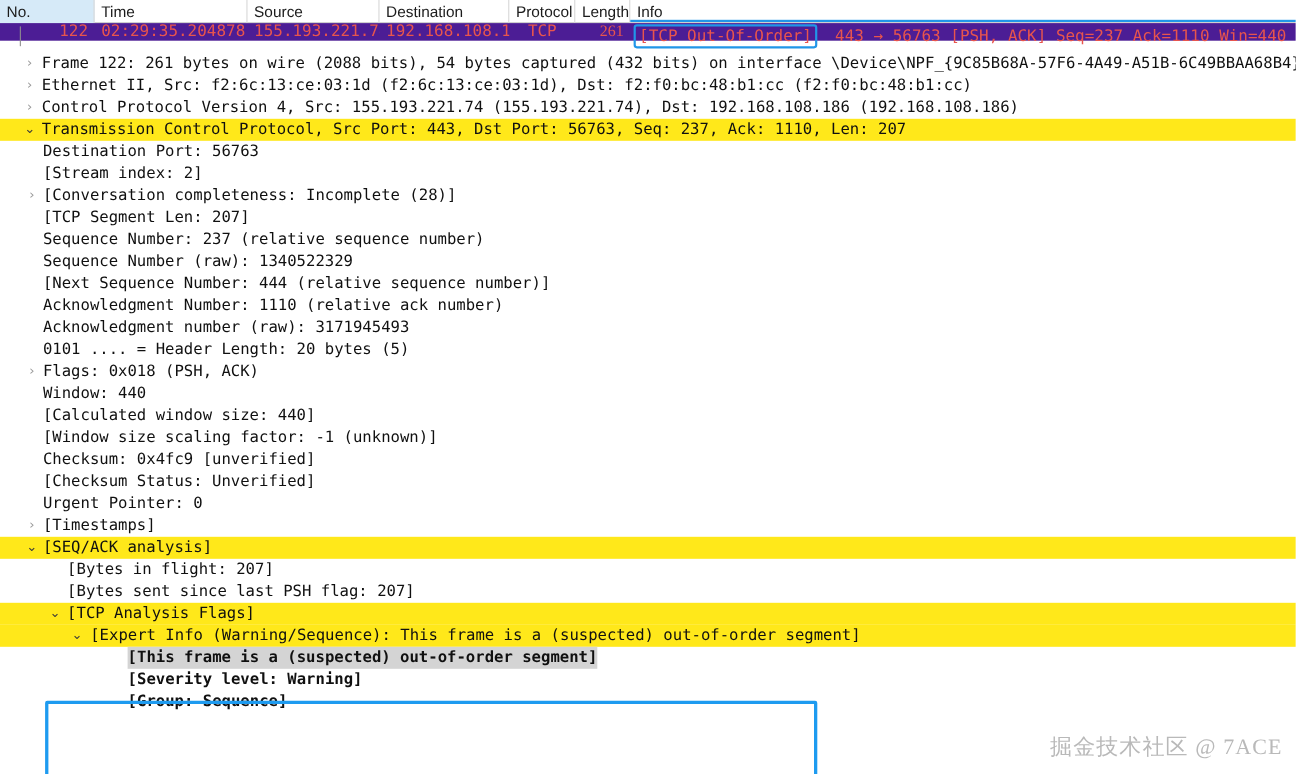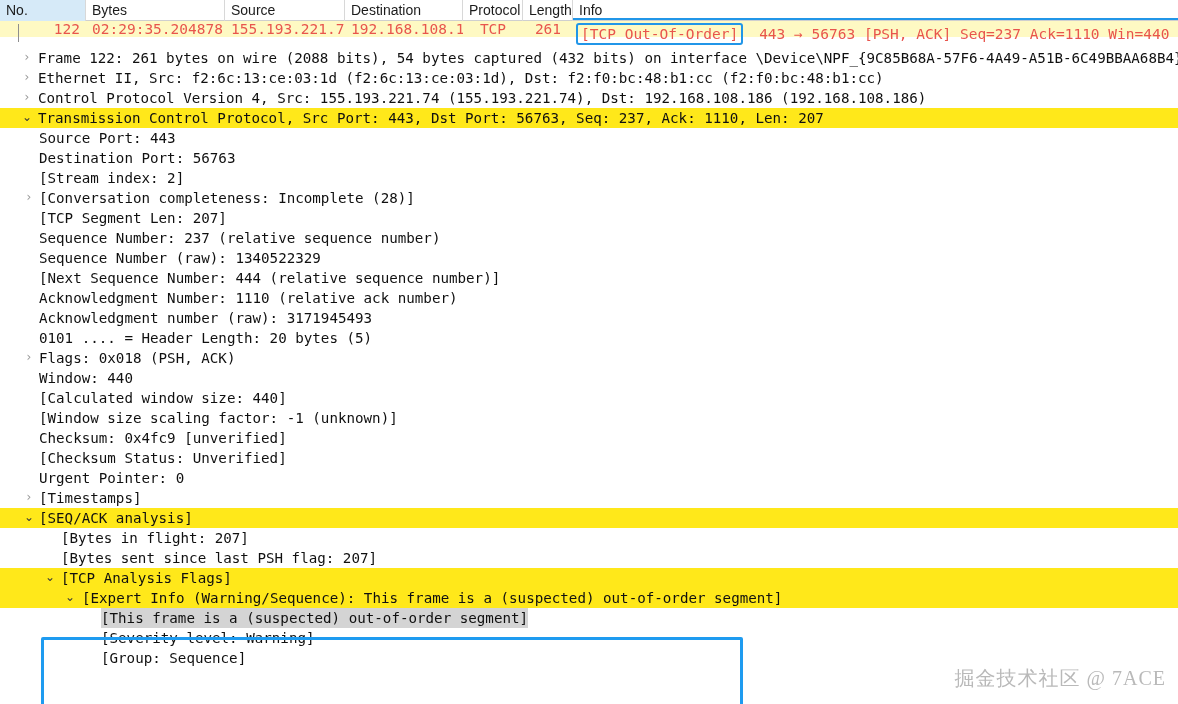--- a/index.html
+++ b/index.html
@@ -46,33 +46,33 @@
     left: 573px; right: 0; bottom: 0;
     height: 2px;
     background: #2196e8;
   }
 
   #packet-row {
     position: relative;
     display: flex;
     align-items: center;
     height: 16px;
-    background: #fef9c3;
+    background: #4c1d95;
     color: #e8554d;
     font-size: 14.5px;
   }
   .pcell {
     height: 24px;
     line-height: 24px;
     white-space: nowrap;
     overflow: hidden;
     padding: 0 6px;
   }
   .pcell.num { text-align: right; }
-  .pcell.len { text-align: center; }
+  .pcell.len { text-align: right; font-family: Liberation Serif, serif; }
   .pcell.proto { text-align: center; }
   #row-left-tick {
     position: absolute;
     left: 18px; top: 3px;
     width: 1px; height: 18px;
     background: #8e8e8e;
   }
   #info-cell {
     position: absolute;
     left: 573px; top: 0;
@@ -136,21 +136,21 @@
 
   
   .i0 .chev { left: 20px; }
   .i0 .dtext { left: 38px; }
   .i1 .chev { left: 22px; }
   .i1 .dtext { left: 39px; }
   .i2 .chev { left: 43px; }
   .i2 .dtext { left: 61px; }
   .i3 .chev { left: 63px; }
   .i3 .dtext { left: 82px; }
-  .i4 .dtext { left: 101px; }
+  .i4 .dtext { left: 116px; font-weight: bold; }
 
   
   #analysis-box {
     position: absolute;
     left: 41px;
     top: 592px;
     width: 702px;
     height: 108px;
     border: 3px solid #1e9bf0;
     border-radius: 2px;
@@ -171,21 +171,21 @@
     z-index: 8;
   }
 </style>
 </head>
 <body>
 
 <div id="packet-list">
 
   <div id="list-header">
     <div class="hcell sorted" style="width:86px">No.</div>
-    <div class="hcell" style="width:139px">Bytes</div>
+    <div class="hcell" style="width:139px">Time</div>
     <div class="hcell" style="width:120px">Source</div>
     <div class="hcell" style="width:118px">Destination</div>
     <div class="hcell" style="width:60px">Protocol</div>
     <div class="hcell" style="width:50px">Length</div>
     <div class="hcell info-col" style="width:605px">Info</div>
   </div>
 
   <div id="packet-row">
     <div id="row-left-tick"></div>
     <div class="pcell num" style="width:86px">122</div>
@@ -217,23 +217,20 @@
     <span class="chev">›</span>
     <span class="dtext">Control Protocol Version 4, Src: 155.193.221.74 (155.193.221.74), Dst: 192.168.108.186 (192.168.108.186)</span>
   </div>
 
   <div class="drow i0 yellow-full">
     <span class="chev dark">⌄</span>
     <span class="dtext">Transmission Control Protocol, Src Port: 443, Dst Port: 56763, Seq: 237, Ack: 1110, Len: 207</span>
   </div>
 
   <div class="drow i1">
-    <span class="dtext">Source Port: 443</span>
-  </div>
-  <div class="drow i1">
     <span class="dtext">Destination Port: 56763</span>
   </div>
   <div class="drow i1">
     <span class="dtext">[Stream index: 2]</span>
   </div>
   <div class="drow i1">
     <span class="chev">›</span>
     <span class="dtext">[Conversation completeness: Incomplete (28)]</span>
   </div>
   <div class="drow i1">

